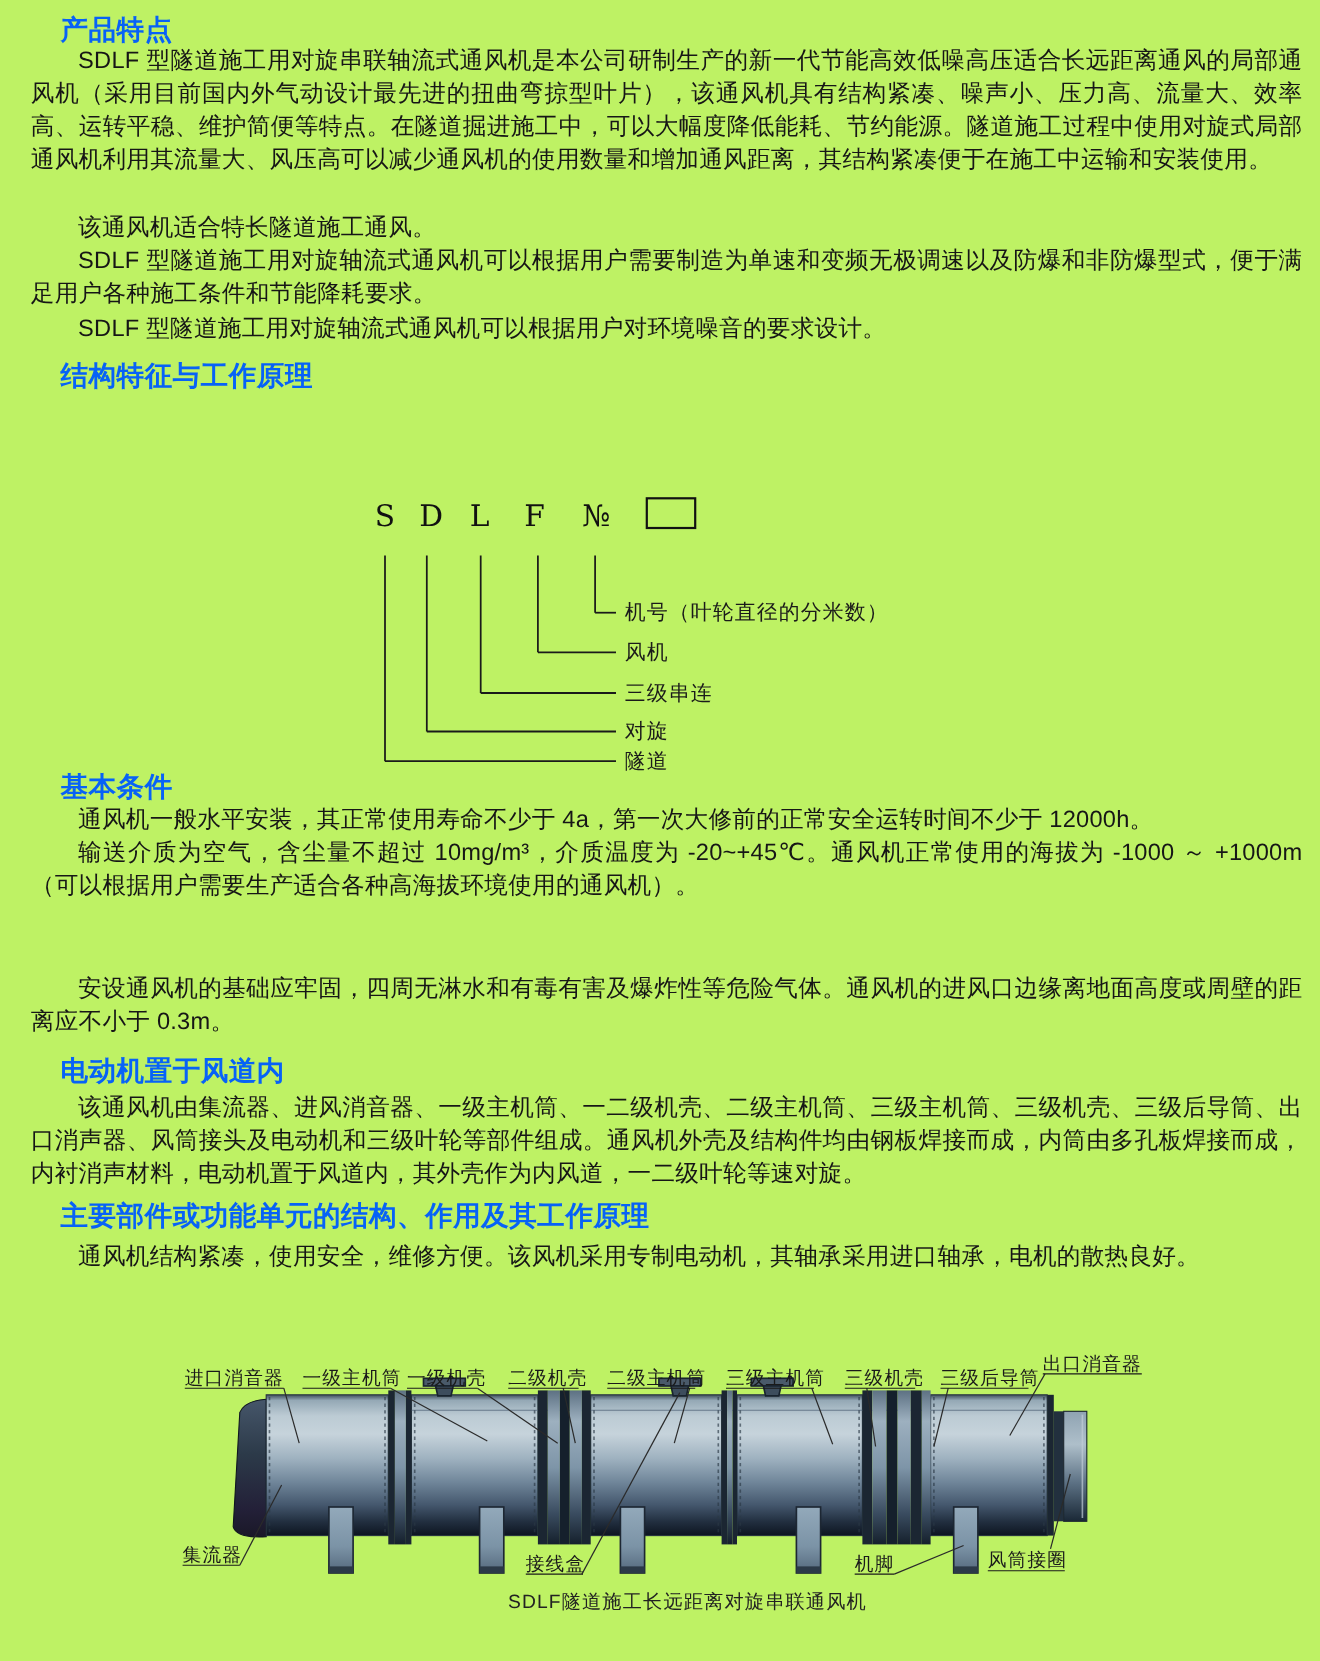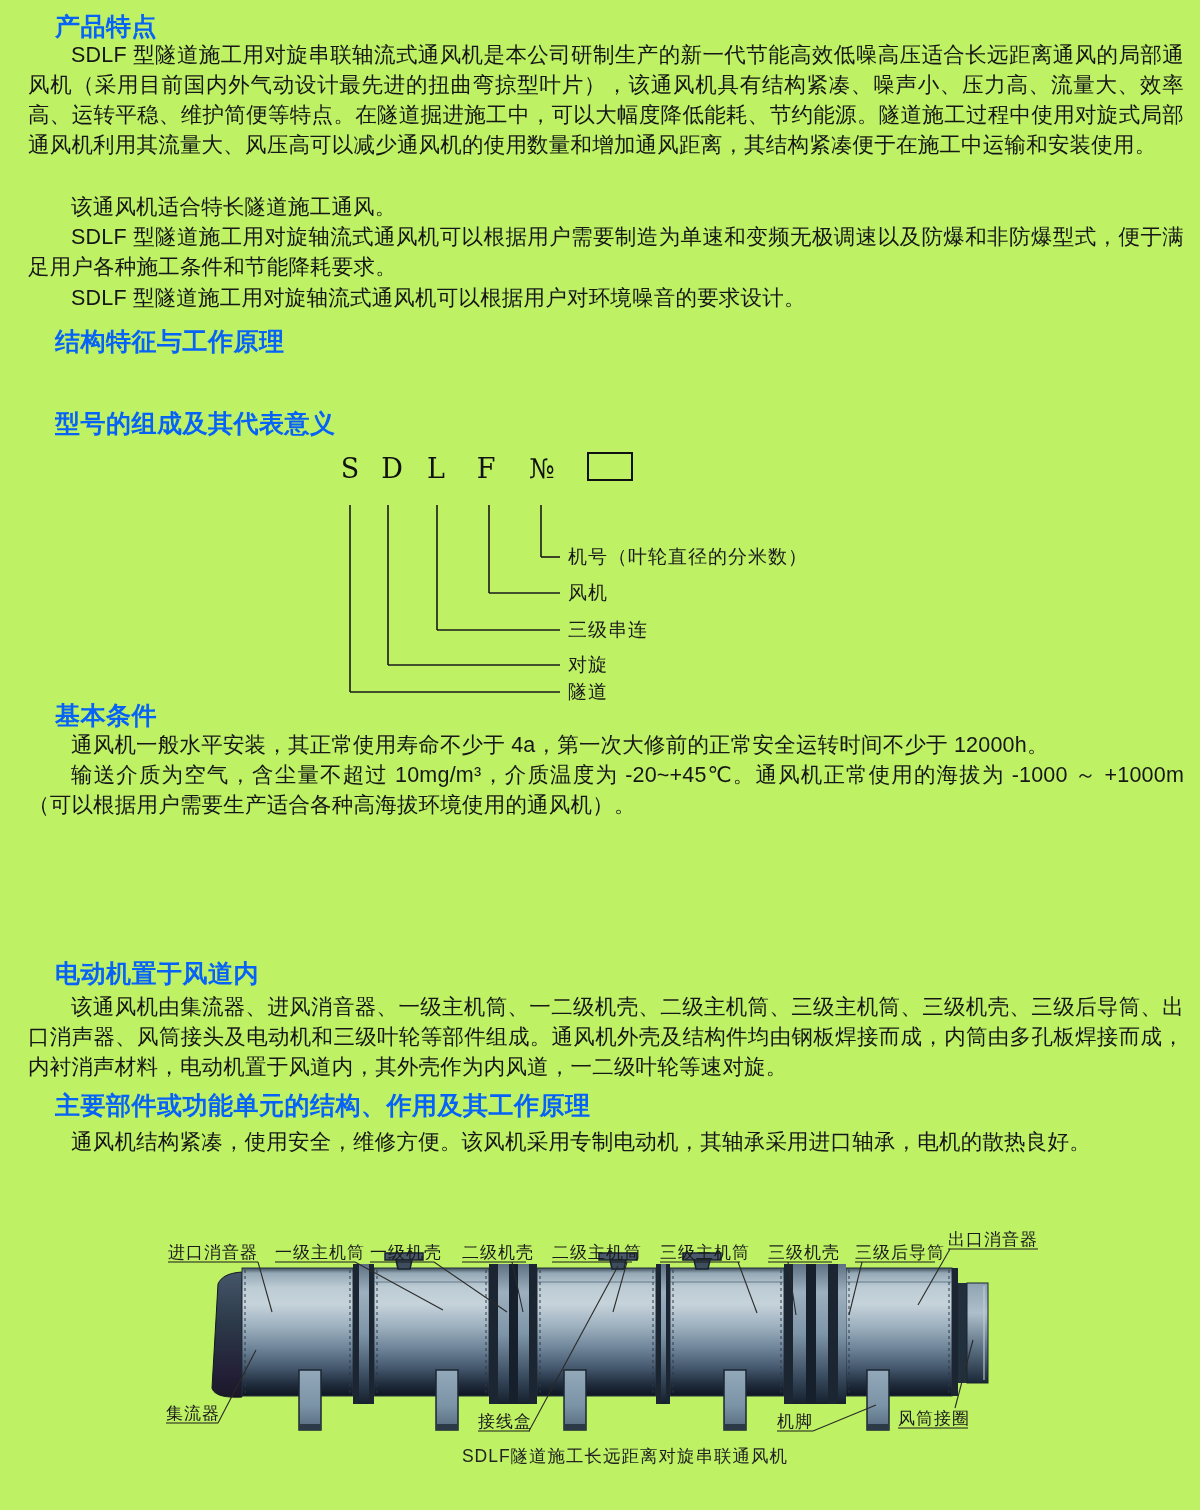--- a/index.html
+++ b/index.html
@@ -22,21 +22,20 @@
 <div class="page">
 
   <div class="head" style="top:10px">产品特点</div>
   <div class="blk para" style="top:40px">SDLF 型隧道施工用对旋串联轴流式通风机是本公司研制生产的新一代节能高效低噪高压适合长远距离通风的局部通风机（采用目前国内外气动设计最先进的扭曲弯掠型叶片），该通风机具有结构紧凑、噪声小、压力高、流量大、效率高、运转平稳、维护简便等特点。在隧道掘进施工中，可以大幅度降低能耗、节约能源。隧道施工过程中使用对旋式局部通风机利用其流量大、风压高可以减少通风机的使用数量和增加通风距离，其结构紧凑便于在施工中运输和安装使用。</div>
   <div class="blk para" style="top:222px">SDLF 型隧道施工用对旋轴流式通风机可以根据用户需要制造为单速和变频无极调速以及防爆和非防爆型式，便于满足用户各种施工条件和节能降耗要求。</div>
   <div class="blk para" style="top:192px">该通风机适合特长隧道施工通风。</div>
   <div class="blk para" style="top:283px">SDLF 型隧道施工用对旋轴流式通风机可以根据用户对环境噪音的要求设计。</div>
 
   <div class="head" style="top:325px">结构特征与工作原理</div>
 
-  <div class="head" style="top:407px">型号的组成及其代表意义</div>
 
   <svg style="position:absolute;left:0;top:440px" width="1200" height="264" viewBox="0 0 1200 264">
 
     <text class="serif-letter" x="350" y="38" text-anchor="middle">S</text>
     <text class="serif-letter" x="392" y="38" text-anchor="middle">D</text>
     <text class="serif-letter" x="436" y="38" text-anchor="middle">L</text>
     <text class="serif-letter" x="486" y="38" text-anchor="middle">F</text>
     <text class="serif-letter" x="542" y="38" text-anchor="middle">№</text>
     <rect x="588" y="13" width="44" height="27" fill="none" stroke="#111" stroke-width="2"></rect>
 
@@ -56,20 +55,21 @@
     <text class="mlabel" x="568" y="123">机号（叶轮直径的分米数）</text>
     <text class="mlabel" x="568" y="159">风机</text>
     <text class="mlabel" x="568" y="196">三级串连</text>
     <text class="mlabel" x="568" y="231">对旋</text>
     <text class="mlabel" x="568" y="258">隧道</text>
   </svg>
 
   <div class="head" style="top:699px">基本条件</div>
   <div class="blk para" style="top:730px">通风机一般水平安装，其正常使用寿命不少于 4a，第一次大修前的正常安全运转时间不少于 12000h。</div>
   <div class="blk para" style="top:760px">输送介质为空气，含尘量不超过 10mg/m³，介质温度为 -20~+45℃。通风机正常使用的海拔为 -1000 ～ +1000m（可以根据用户需要生产适合各种高海拔环境使用的通风机）。</div>
+  <div class="blk para" style="top:883px">安设通风机的基础应牢固，四周无淋水和有毒有害及爆炸性等危险气体。通风机的进风口边缘离地面高度或周壁的距离应不小于 0.3m。</div>
 
   <div class="head" style="top:957px">电动机置于风道内</div>
   <div class="blk para" style="top:992px">该通风机由集流器、进风消音器、一级主机筒、一二级机壳、二级主机筒、三级主机筒、三级机壳、三级后导筒、出口消声器、风筒接头及电动机和三级叶轮等部件组成。通风机外壳及结构件均由钢板焊接而成，内筒由多孔板焊接而成，内衬消声材料，电动机置于风道内，其外壳作为内风道，一二级叶轮等速对旋。</div>
 
   <div class="head" style="top:1089px">主要部件或功能单元的结构、作用及其工作原理</div>
   <div class="blk para" style="top:1127px">通风机结构紧凑，使用安全，维修方便。该风机采用专制电动机，其轴承采用进口轴承，电机的散热良好。</div>
 
   <svg style="position:absolute;left:0;top:1200px" width="1200" height="290" viewBox="0 0 1200 290">
     <defs>
       <linearGradient id="segGrad" x1="0" y1="0" x2="0" y2="1">

